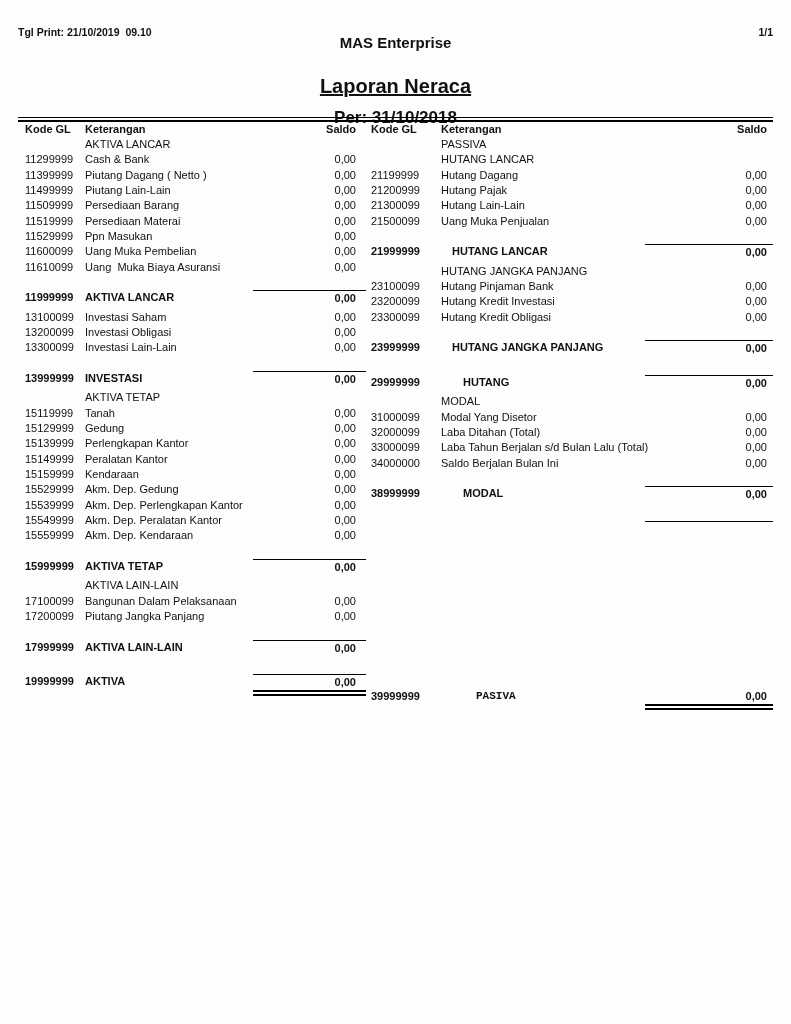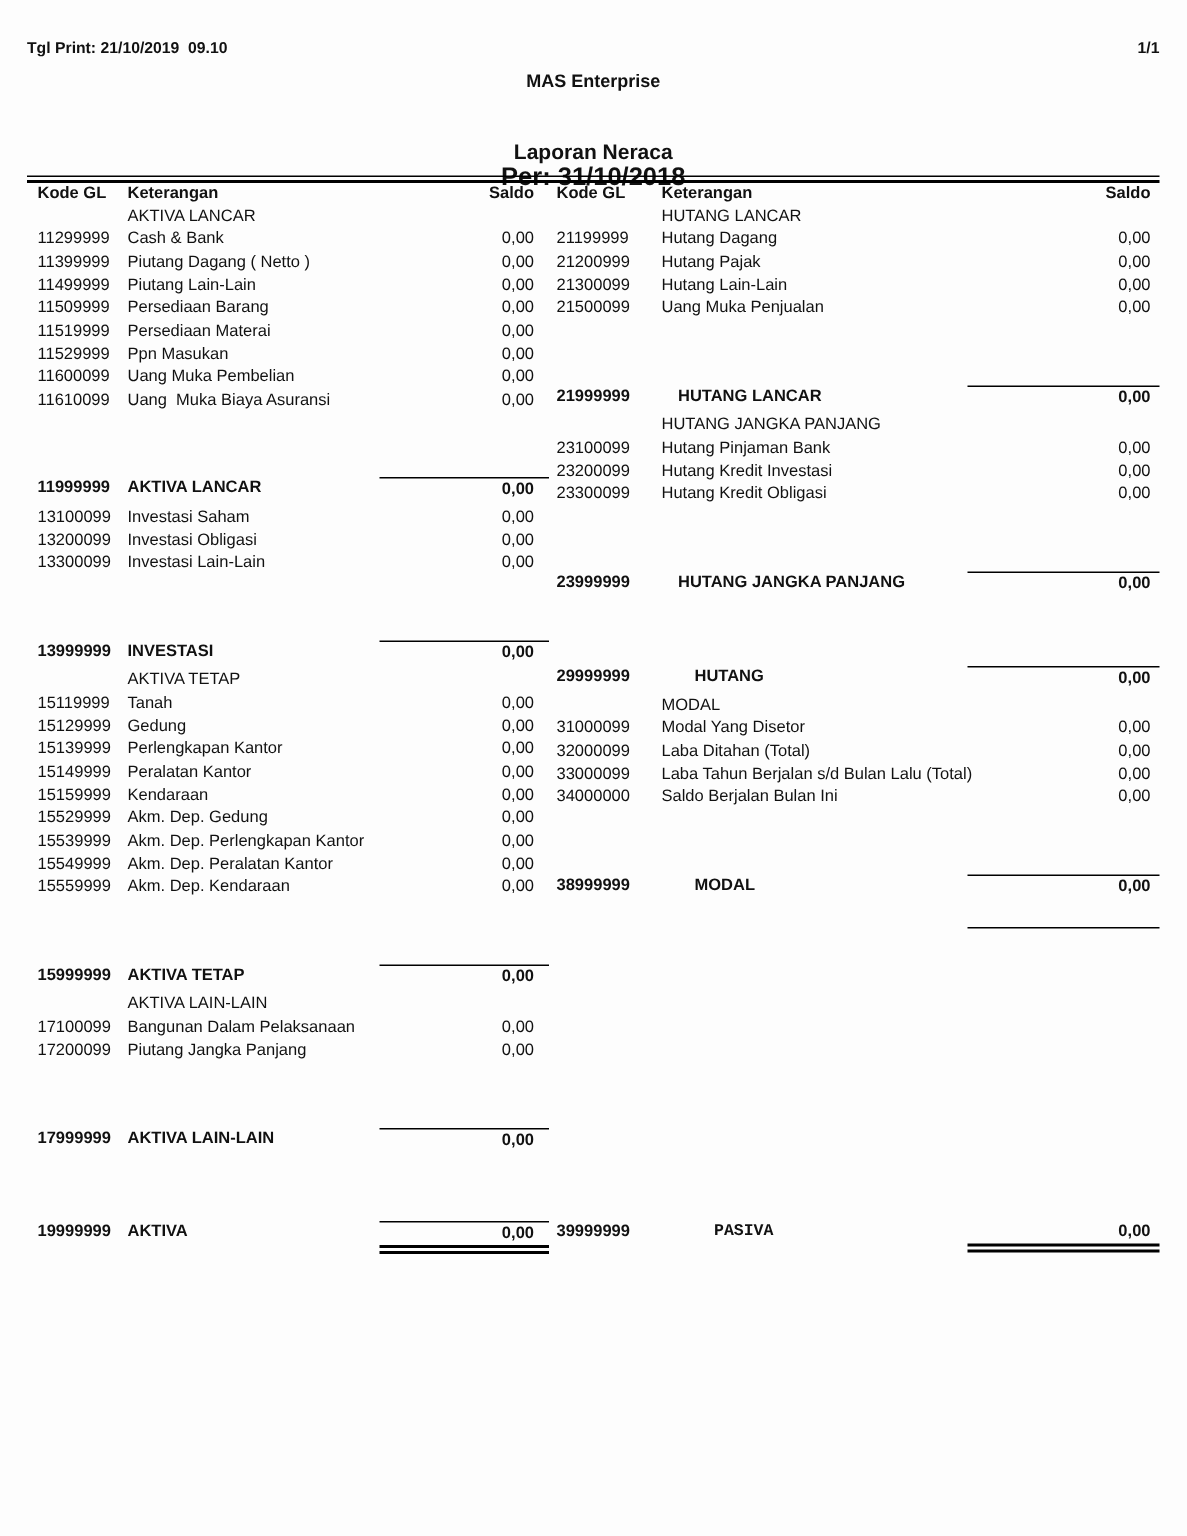--- a/index.html
+++ b/index.html
@@ -8,38 +8,38 @@
     background:#fdfdfd;color:#111;
     font-family:"Liberation Sans", sans-serif;
     overflow:hidden;
   }
   .meta-row{
     position:absolute;left:18px;top:26px;width:755px;
     display:flex;justify-content:space-between;
     font-size:10.5px;font-weight:bold;white-space:pre;gap:26px;
   }
   .title{position:absolute;left:0;width:100%;text-align:center;font-weight:bold;}
-  .title.company{top:47px;font-size:12px;}
-  .title.report{top:93px;font-size:14px;}
+  .title.company{top:34px;font-size:15px;}
+  .title.report{top:75px;font-size:20px;text-decoration:underline;}
   .title.period{top:108px;font-size:17px;}
   .top-rule{
     position:absolute;left:18px;width:755px;top:117px;height:2px;
     border-top:1px solid #000;border-bottom:2px solid #000;
   }
   .col-headers{
     position:absolute;top:122px;height:15px;display:flex;
     font-weight:bold;font-size:11px;line-height:15px;white-space:pre;
   }
   .col-headers.left{left:18px;width:348px;}
   .col-headers.right{left:368px;width:405px;}
   .tbody{position:absolute;top:137px;display:flex;flex-direction:column;}
   .tbody.left{left:18px;width:348px;}
   .tbody.right{left:368px;width:405px;}
   .row{display:flex;height:15.33px;font-size:11px;line-height:15.33px;white-space:pre;}
-  .row.total,.row.grand{height:19.33px;font-weight:bold;margin-top:28px;}
+  .row.total,.row.grand{height:19.33px;font-weight:bold;}
   .kode,.ket,.saldo{box-sizing:border-box;overflow:visible;}
   .left .kode,.col-headers.left .kode{width:67px;padding-left:7px;}
   .left .ket,.col-headers.left .ket{width:168px;}
   .left .saldo,.col-headers.left .saldo{width:113px;text-align:right;padding-right:10px;}
   .right .kode,.col-headers.right .kode{width:73px;padding-left:3px;}
   .right .ket,.col-headers.right .ket{width:204px;}
   .right .saldo,.col-headers.right .saldo{width:128px;text-align:right;padding-right:6px;}
   .saldo{position:relative;}
   .row.total .saldo,.row.rule .saldo,.row.grand.line-above .saldo{border-top:1px solid #000;}
   .dbl{
@@ -103,20 +103,21 @@
     <div class="row total"><span class="kode">15999999</span><span class="ket">AKTIVA TETAP</span><span class="saldo">0,00</span></div>
     <div class="row section"><span class="kode"></span><span class="ket">AKTIVA LAIN-LAIN</span><span class="saldo"></span></div>
     <div class="row item"><span class="kode">17100099</span><span class="ket">Bangunan Dalam Pelaksanaan</span><span class="saldo">0,00</span></div>
     <div class="row item"><span class="kode">17200099</span><span class="ket">Piutang Jangka Panjang</span><span class="saldo">0,00</span></div>
     <div class="row blank"><span class="kode"></span><span class="ket"></span><span class="saldo"></span></div>
     <div class="row total"><span class="kode">17999999</span><span class="ket">AKTIVA LAIN-LAIN</span><span class="saldo">0,00</span></div>
     <div class="row blank"><span class="kode"></span><span class="ket"></span><span class="saldo"></span></div>
     <div class="row grand line-above"><span class="kode">19999999</span><span class="ket">AKTIVA</span><span class="saldo">0,00<span class="dbl"></span></span></div>
   </div>
 <div class="tbody right" id="col-right">
+    <div class="row section"><span class="kode"></span><span class="ket">PASSIVA</span><span class="saldo"></span></div>
     <div class="row section"><span class="kode"></span><span class="ket">HUTANG LANCAR</span><span class="saldo"></span></div>
     <div class="row item"><span class="kode">21199999</span><span class="ket">Hutang Dagang</span><span class="saldo">0,00</span></div>
     <div class="row item"><span class="kode">21200999</span><span class="ket">Hutang Pajak</span><span class="saldo">0,00</span></div>
     <div class="row item"><span class="kode">21300099</span><span class="ket">Hutang Lain-Lain</span><span class="saldo">0,00</span></div>
     <div class="row item"><span class="kode">21500099</span><span class="ket">Uang Muka Penjualan</span><span class="saldo">0,00</span></div>
     <div class="row blank"><span class="kode"></span><span class="ket"></span><span class="saldo"></span></div>
     <div class="row total"><span class="kode">21999999</span><span class="ket" style="padding-left: 11px;">HUTANG LANCAR</span><span class="saldo">0,00</span></div>
     <div class="row section"><span class="kode"></span><span class="ket">HUTANG JANGKA PANJANG</span><span class="saldo"></span></div>
     <div class="row item"><span class="kode">23100099</span><span class="ket">Hutang Pinjaman Bank</span><span class="saldo">0,00</span></div>
     <div class="row item"><span class="kode">23200099</span><span class="ket">Hutang Kredit Investasi</span><span class="saldo">0,00</span></div>

